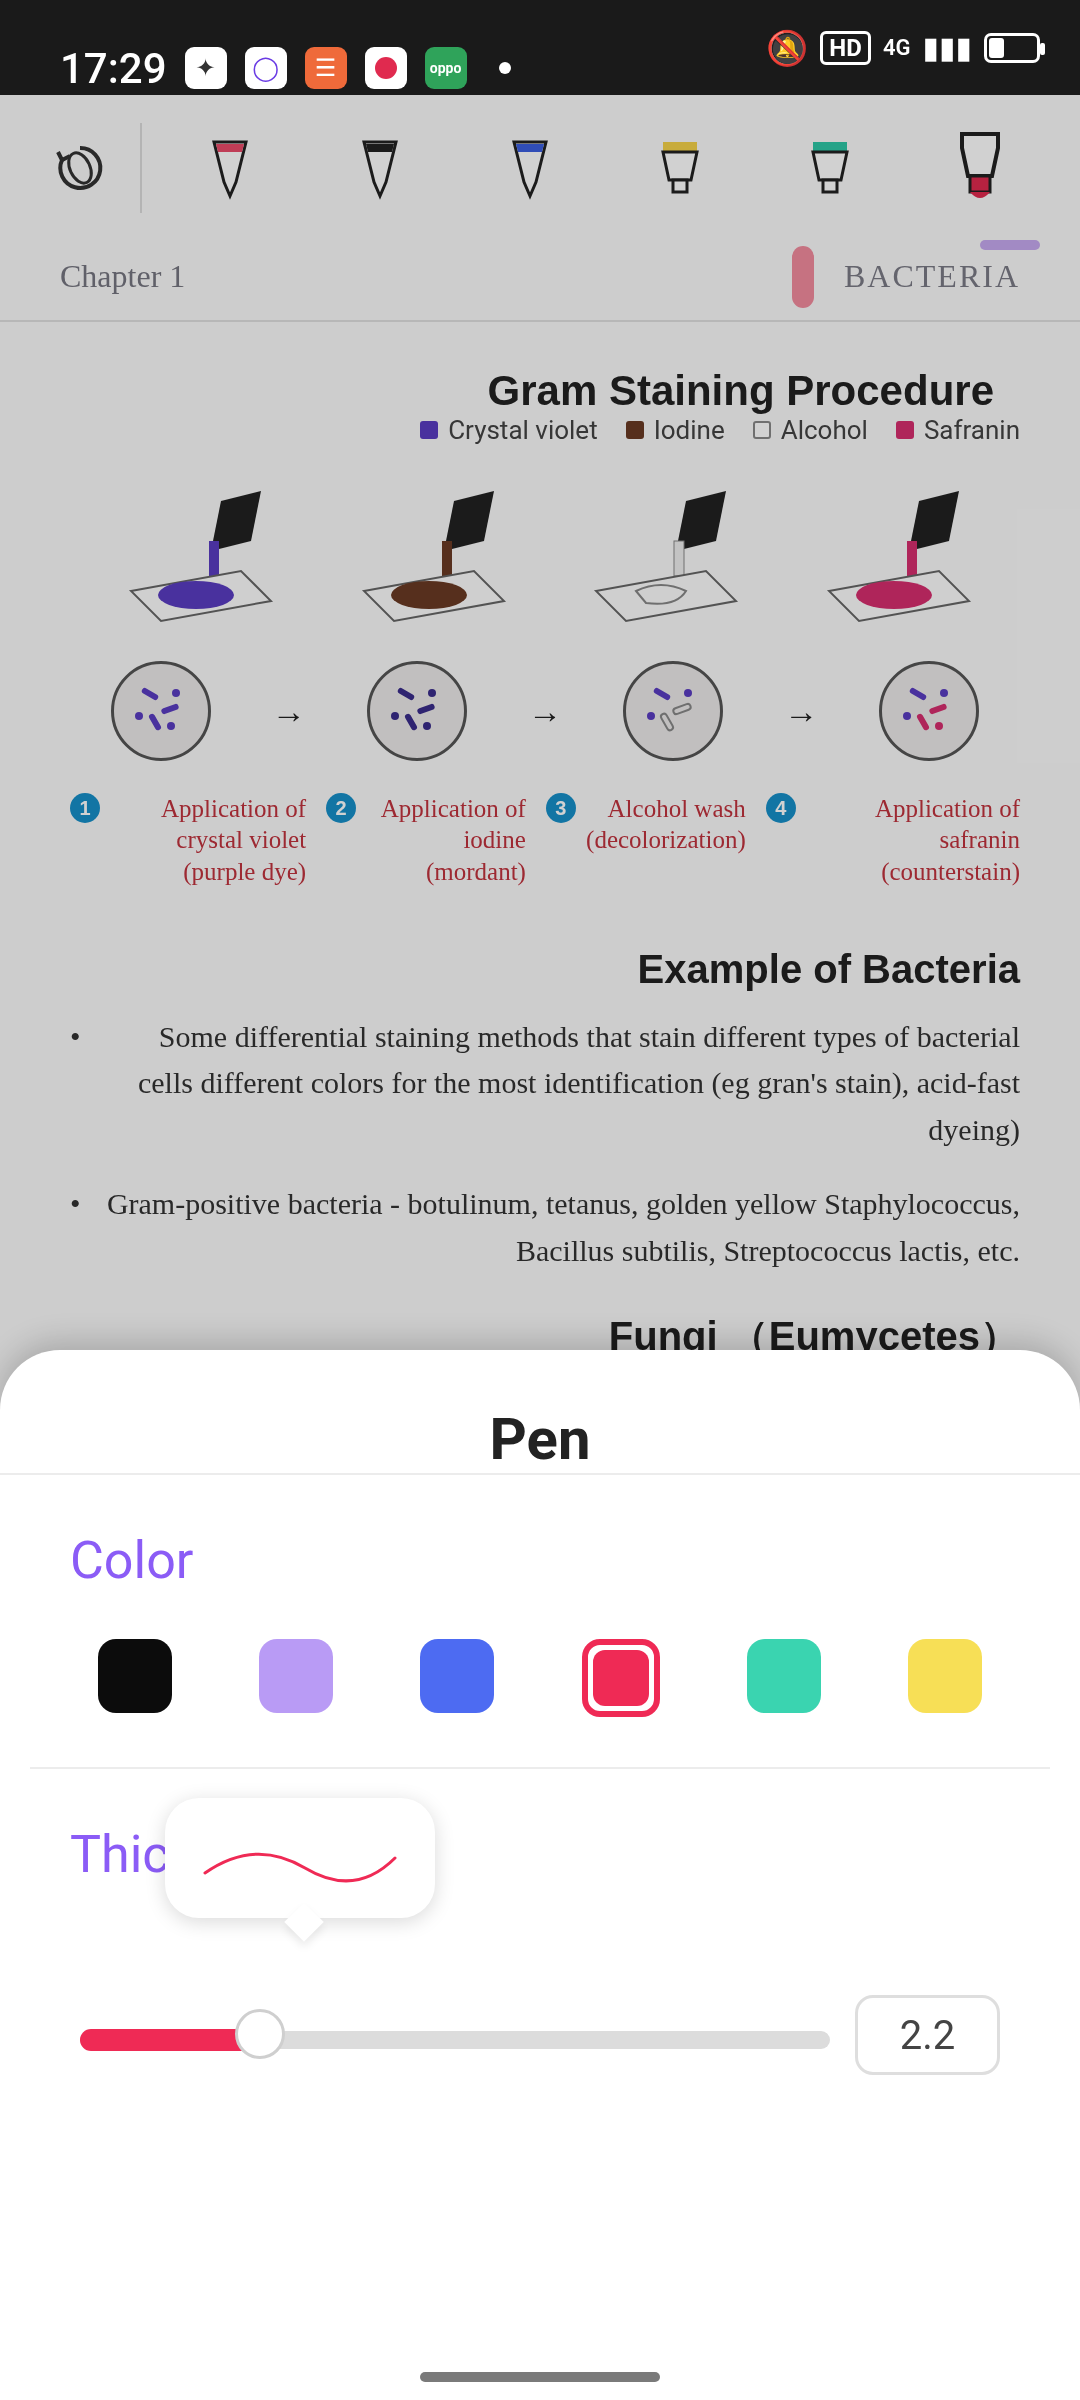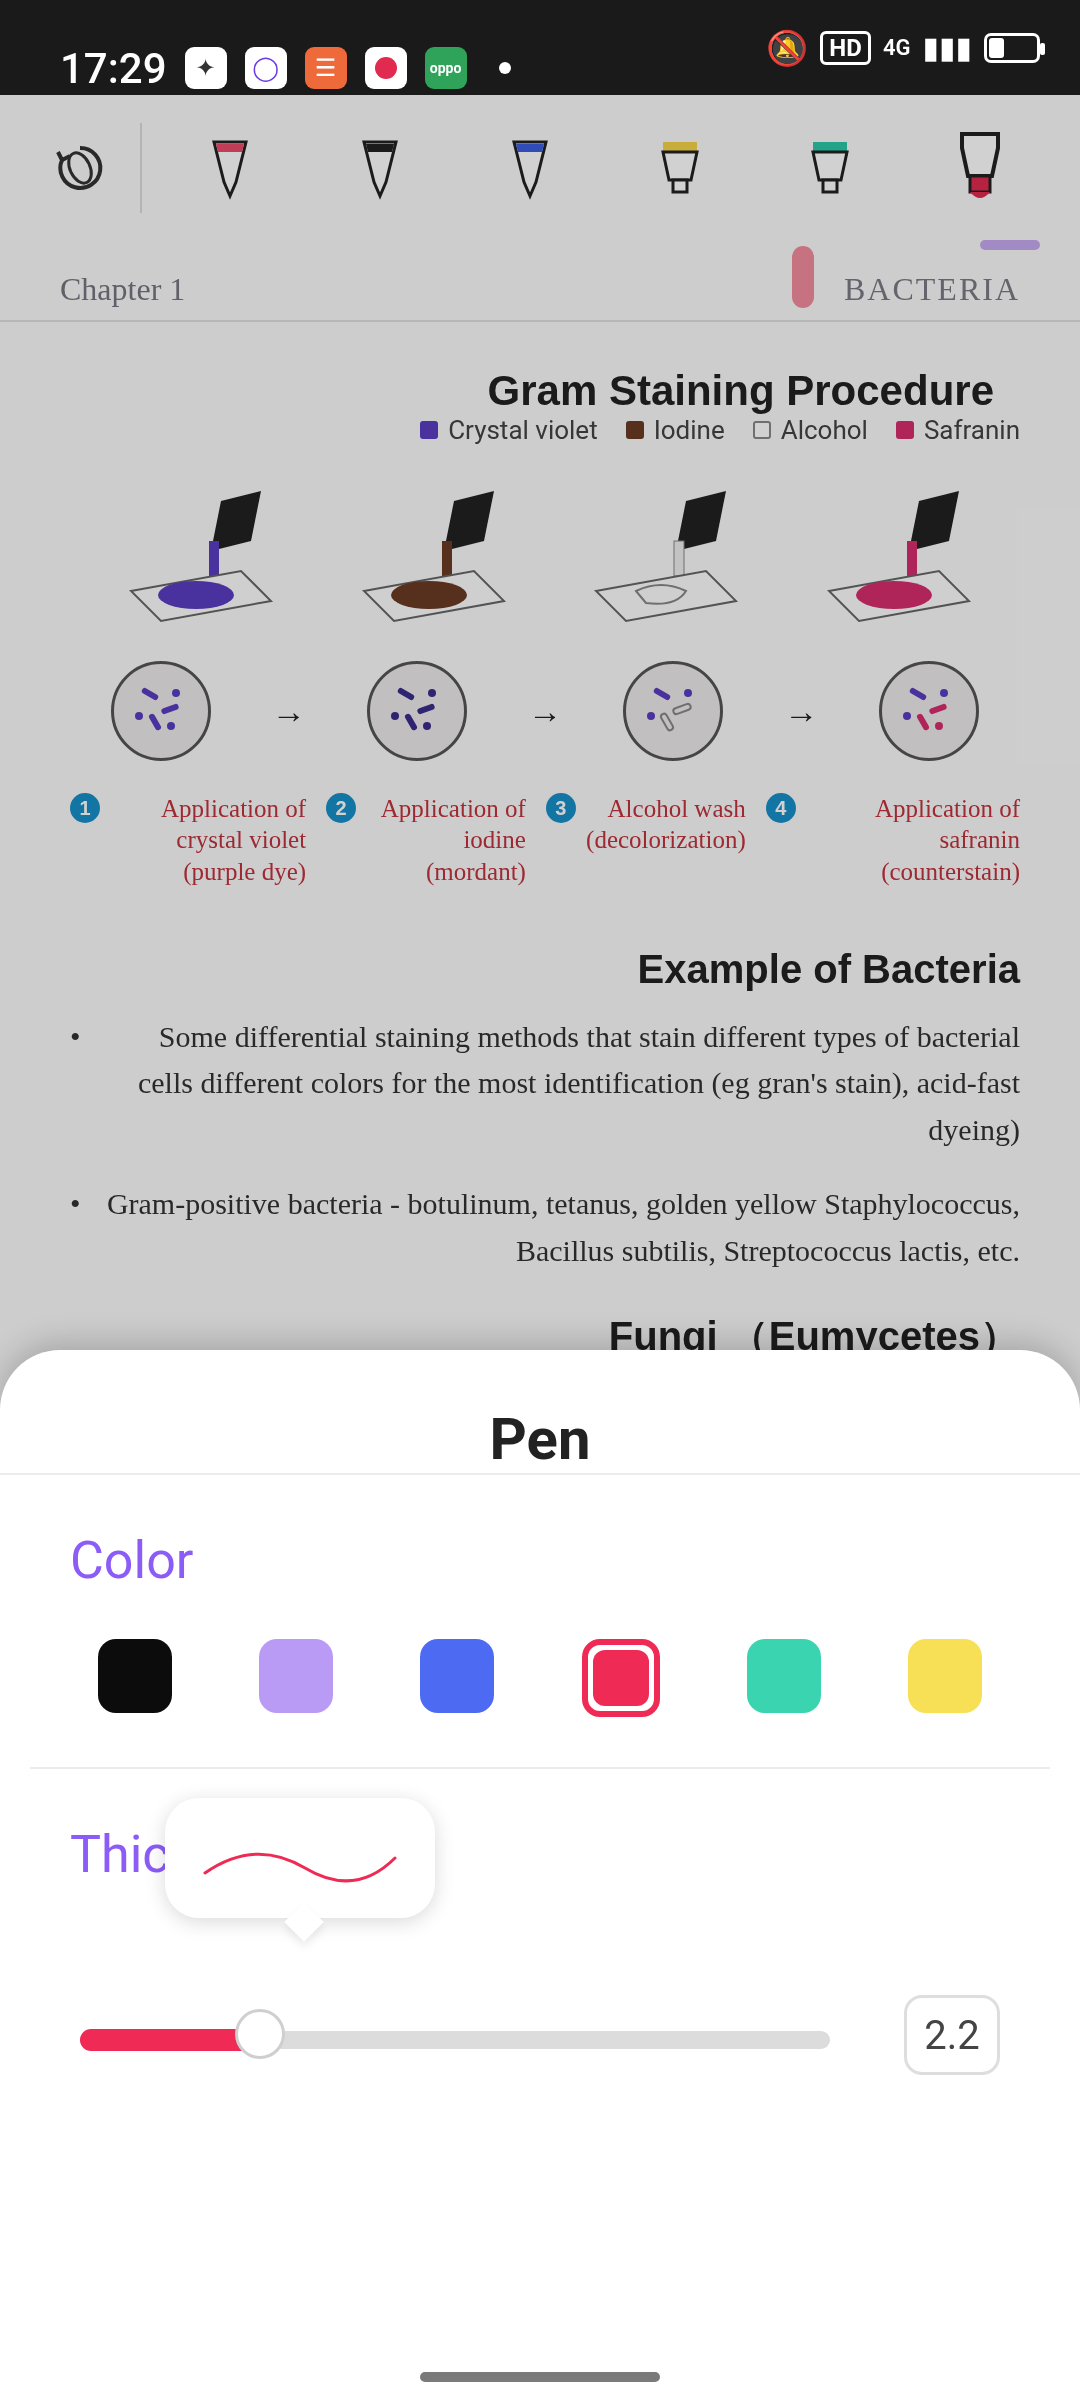--- a/index.html
+++ b/index.html
@@ -54,21 +54,21 @@
   }
   .toolbar .history {
     width: 100px; display:flex;align-items:center;justify-content:center;
   }
   .toolbar .divider { width:2px;height:90px;background:#dcdcdc;margin:0 8px 0 0;}
   .toolbar .tool { flex:1; display:flex;align-items:center;justify-content:center;}
 
   
   .doc { background:#fbfbfb;}
   .doc-header {
-    display:flex; align-items:flex-end;
+    display:flex; align-items:flex-start;
     padding: 18px 60px 12px 60px;
     border-bottom: 2px solid #e0e0e0;
     font-family: Georgia, 'Times New Roman', serif;
     color:#5f5f6b;
   }
   .doc-header .chapter { font-size:32px; color:#767680;}
   .doc-header .spacer { flex:1;}
   .pink-mark { width:22px;height:62px;background:#f28c9e;border-radius:11px;margin-right:30px;margin-top:-12px;}
   .purple-line { width:60px;height:10px;background:#c6a9ef;border-radius:5px;position:absolute;top:145px;right:40px;}
   .doc-header .bacteria { font-size:32px;letter-spacing:2px;color:#7a7a85;font-family:Georgia,serif;}
@@ -119,21 +119,21 @@
   .swatch{width:74px;height:74px;border-radius:18px;}
   .swatch-wrap{width:74px;height:74px;border-radius:18px;display:flex;align-items:center;justify-content:center;}
   .swatch-wrap.selected{border:6px solid #ef2a55;padding:4px;width:78px;height:78px;}
   .swatch-wrap.selected .swatch{width:56px;height:56px;border-radius:12px;}
 
   .thick-area{position:relative;padding:90px 10px 0;}
   .slider-track{position:relative;height:22px;}
   .track-bg{position:absolute;left:0;right:170px;top:8px;height:18px;background:#dcdcdc;border-radius:10px;}
   .track-fill{position:absolute;left:0;width:175px;top:6px;height:22px;background:#ef2a55;border-radius:12px;}
   .thumb{position:absolute;left:155px;top:-14px;width:50px;height:50px;background:#fff;border:3px solid #cfcfcf;border-radius:50%;}
-  .value-box{position:absolute;right:0;top:-28px;width:96px;height:80px;border:3px solid #dedede;border-radius:18px;display:flex;align-items:center;justify-content:center;font-size:40px;color:#444;}
+  .value-box{position:absolute;right:0;top:-28px;width:145px;height:80px;border:3px solid #dedede;border-radius:18px;display:flex;align-items:center;justify-content:center;font-size:40px;color:#444;}
   .preview{position:absolute;left:95px;top:-135px;width:270px;height:120px;background:#fff;border-radius:34px;box-shadow:0 4px 20px rgba(0,0,0,0.15);}
   .preview::after{content:"";position:absolute;bottom:-18px;left:125px;width:28px;height:28px;background:#fff;transform:rotate(45deg);box-shadow:4px 4px 8px rgba(0,0,0,0.08);}
   .preview svg{position:absolute;inset:0;}
 
   .nav-pill{position:absolute;bottom:18px;left:50%;transform:translateX(-50%);width:240px;height:10px;background:#7a7a7a;border-radius:6px;z-index:10;}
 </style>
 </head>
 <body>
 
 <div class="statusbar">

